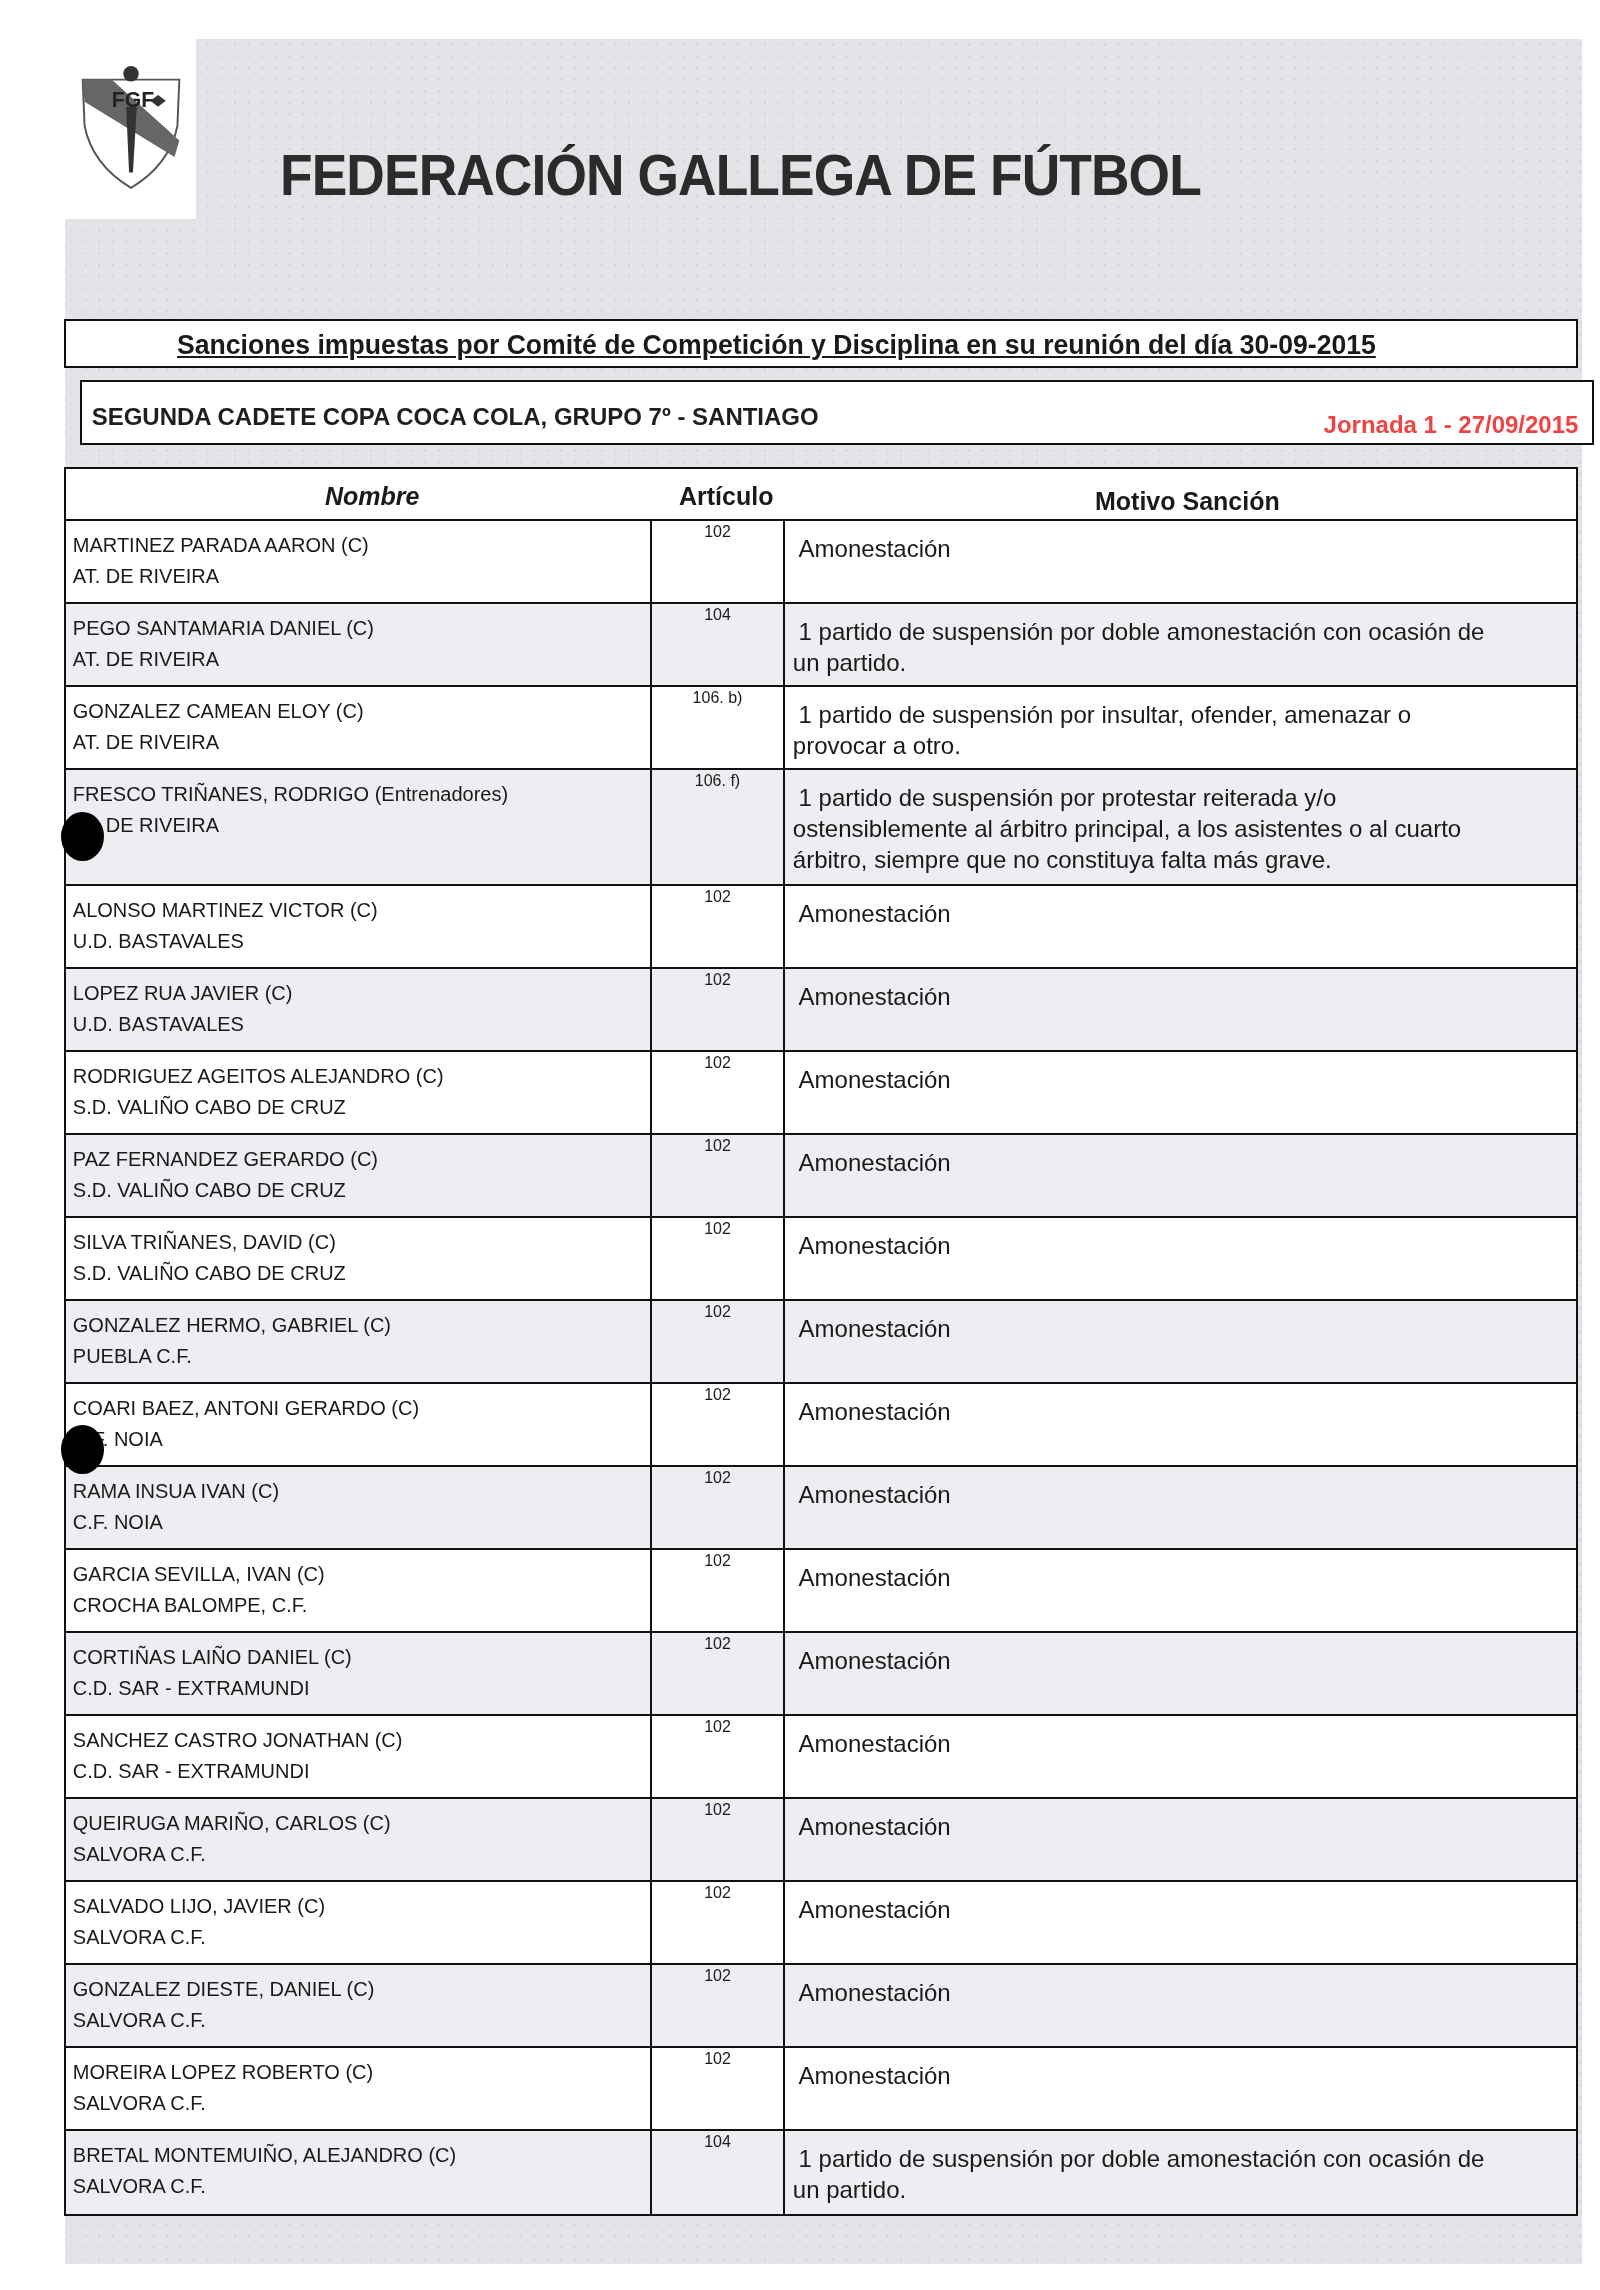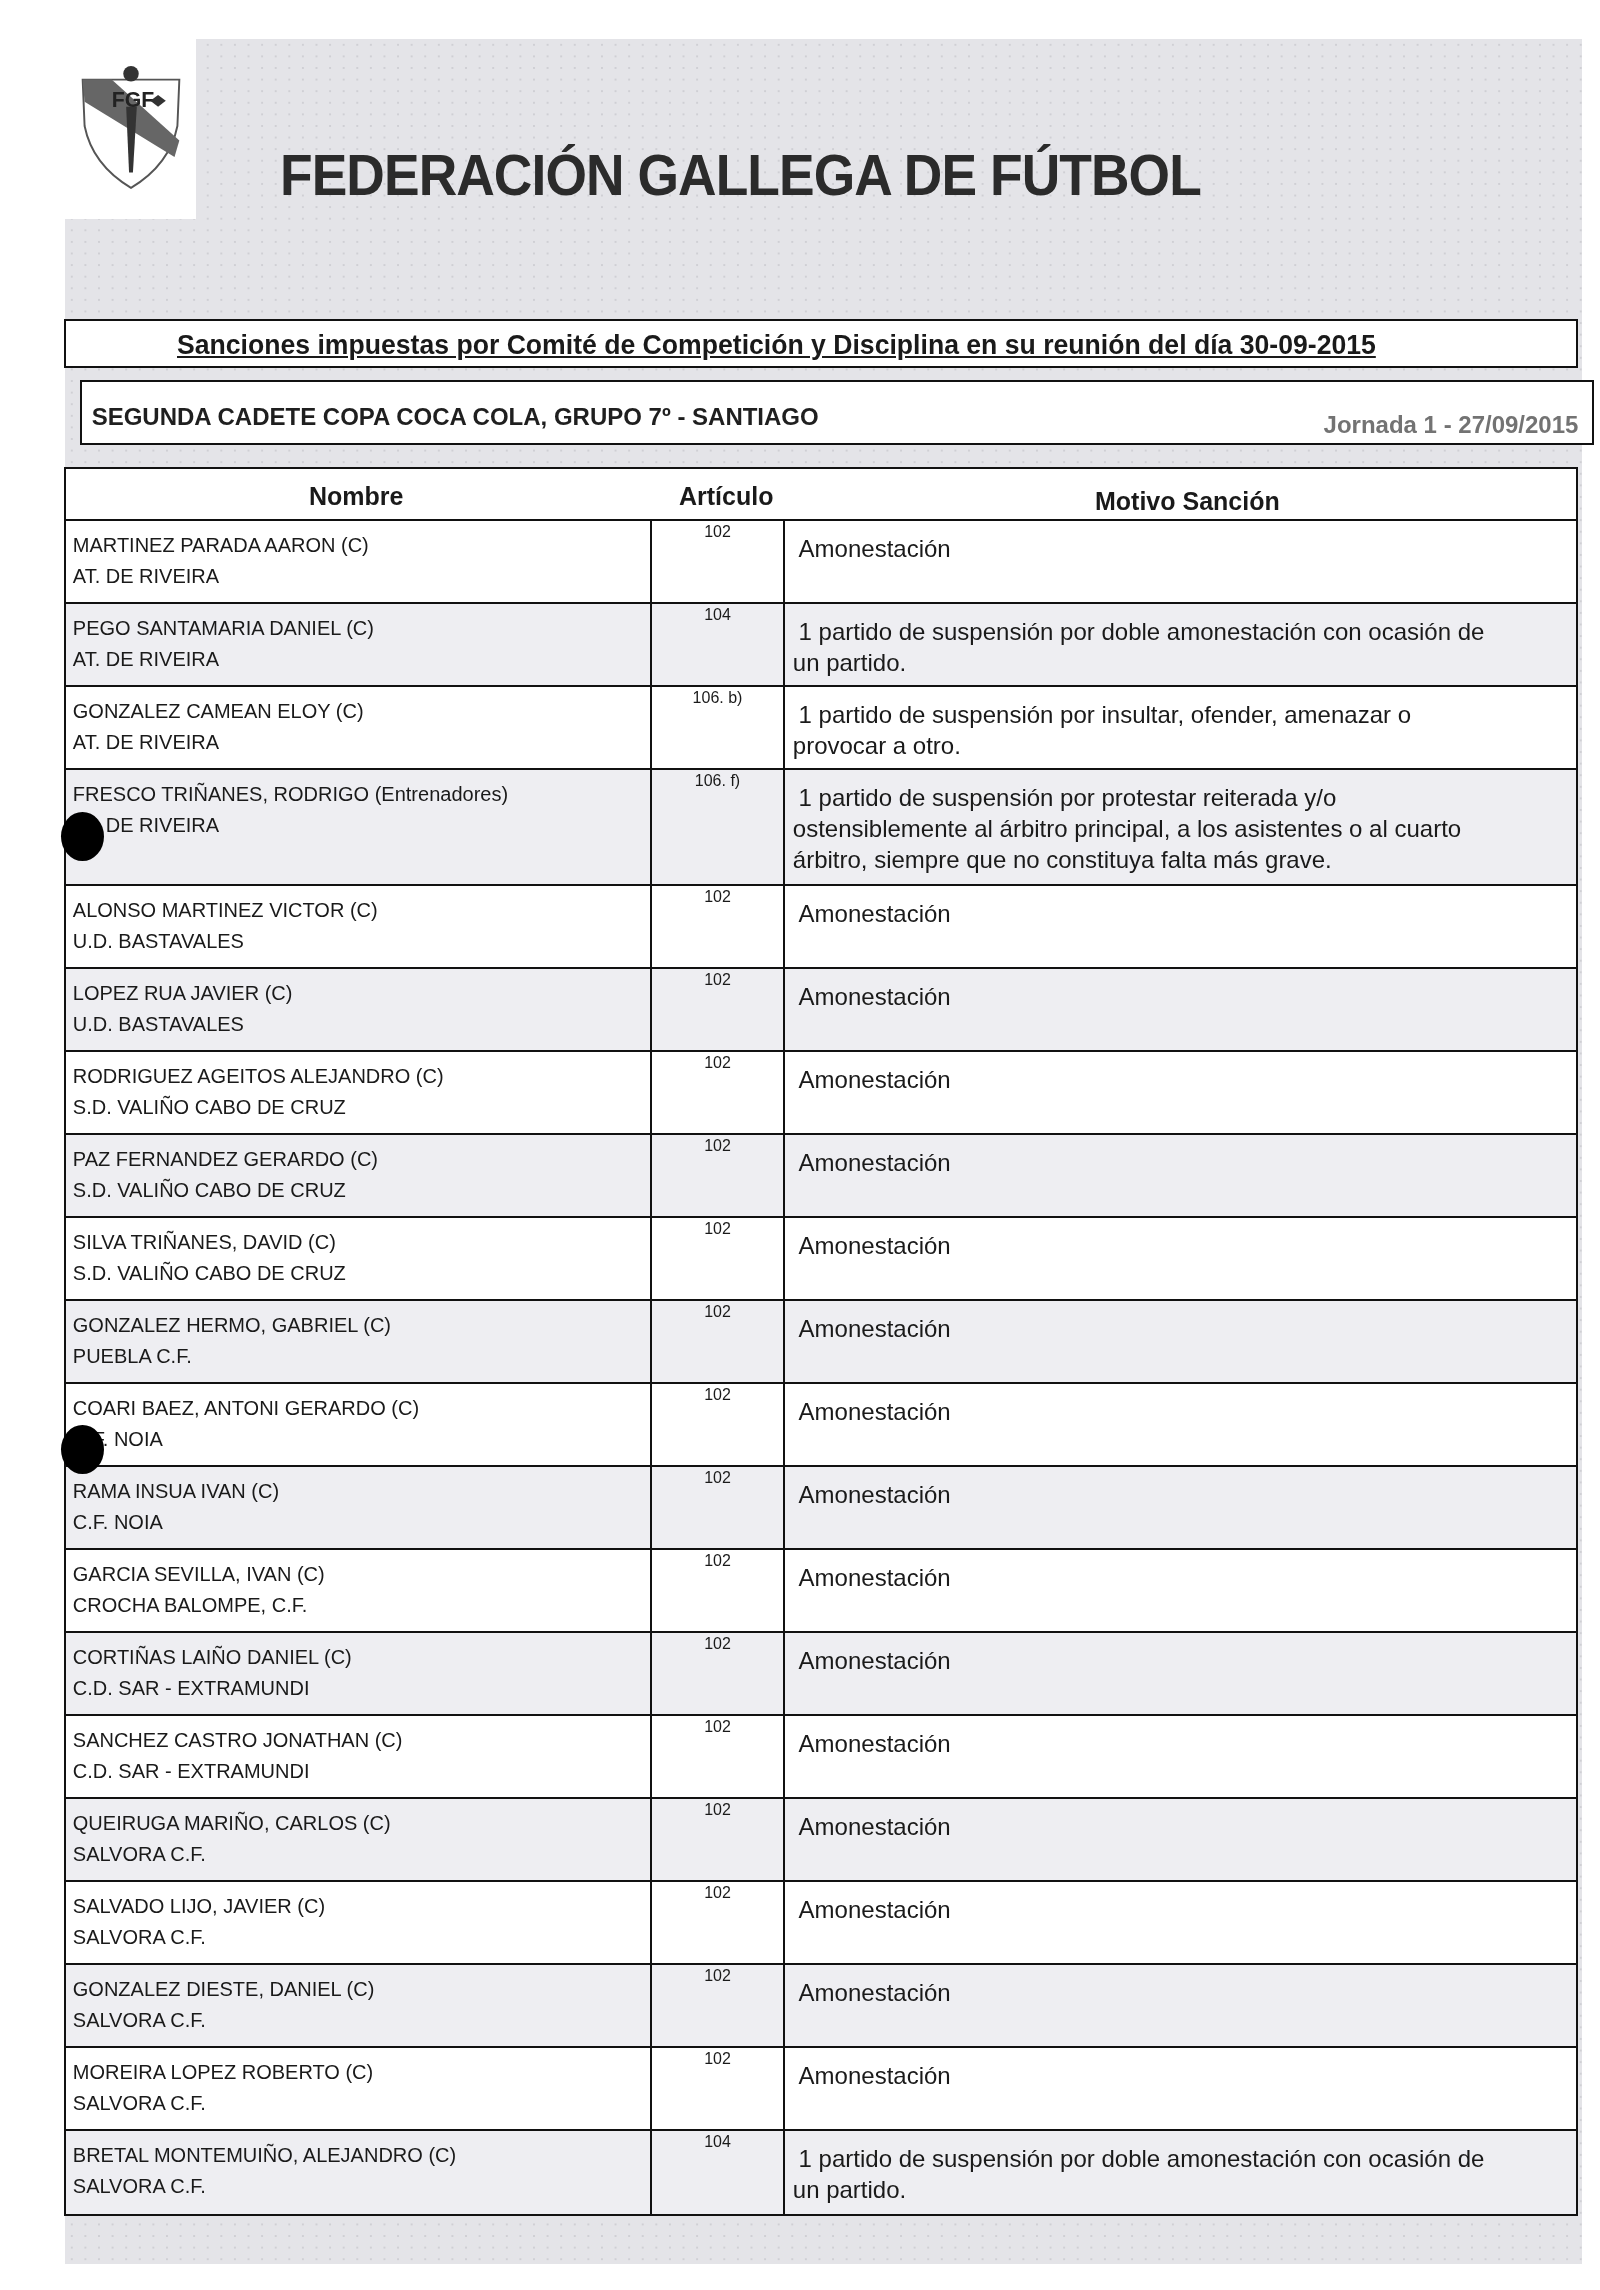--- a/index.html
+++ b/index.html
@@ -36,29 +36,29 @@
     font-size: 28px; font-weight: bold; text-decoration: underline;
     white-space: nowrap; transform: scaleX(0.95); transform-origin: left top;
   }
   .comp-box { left: 80px; top: 380px; width: 1514px; height: 65px; }
   .comp-box .c {
     position: absolute; left: 9.7px; top: 21.3px; font-size: 24px; font-weight: bold;
     white-space: nowrap; color: #1f1f1f;
   }
   .comp-box .j {
     position: absolute; right: 13.6px; top: 29px; font-size: 24px; font-weight: bold;
-    white-space: nowrap; color: #737373;
+    white-space: nowrap; color: #ef4444;
   }
   .table {
     position: absolute; left: 64px; top: 467px; width: 1514px;
     border: 2.9px solid #111; box-sizing: border-box; background: #fff;
   }
   .thead { height: 50px; position: relative; border-bottom: 2.9px solid #111; background: #fff; }
   .thead span { position: absolute; top: 12.6px; font-size: 25px; font-weight: bold; }
-  .th-name { left: 243px; }
+  .th-name { left: 259px; font-style: italic; }
   .th-art { left: 613px; }
   .th-mot { left: 1029px; top: 17.5px !important; }
   .row {
     position: relative; display: flex; border-bottom: 2.9px solid #111;
     box-sizing: border-box; height: 83px;
   }
   .row:last-child { border-bottom: none; }
   .row.alt { background: #eeeef2; }
   .row.tall { height: 116px; }
   .cell { box-sizing: border-box; position: relative; }

